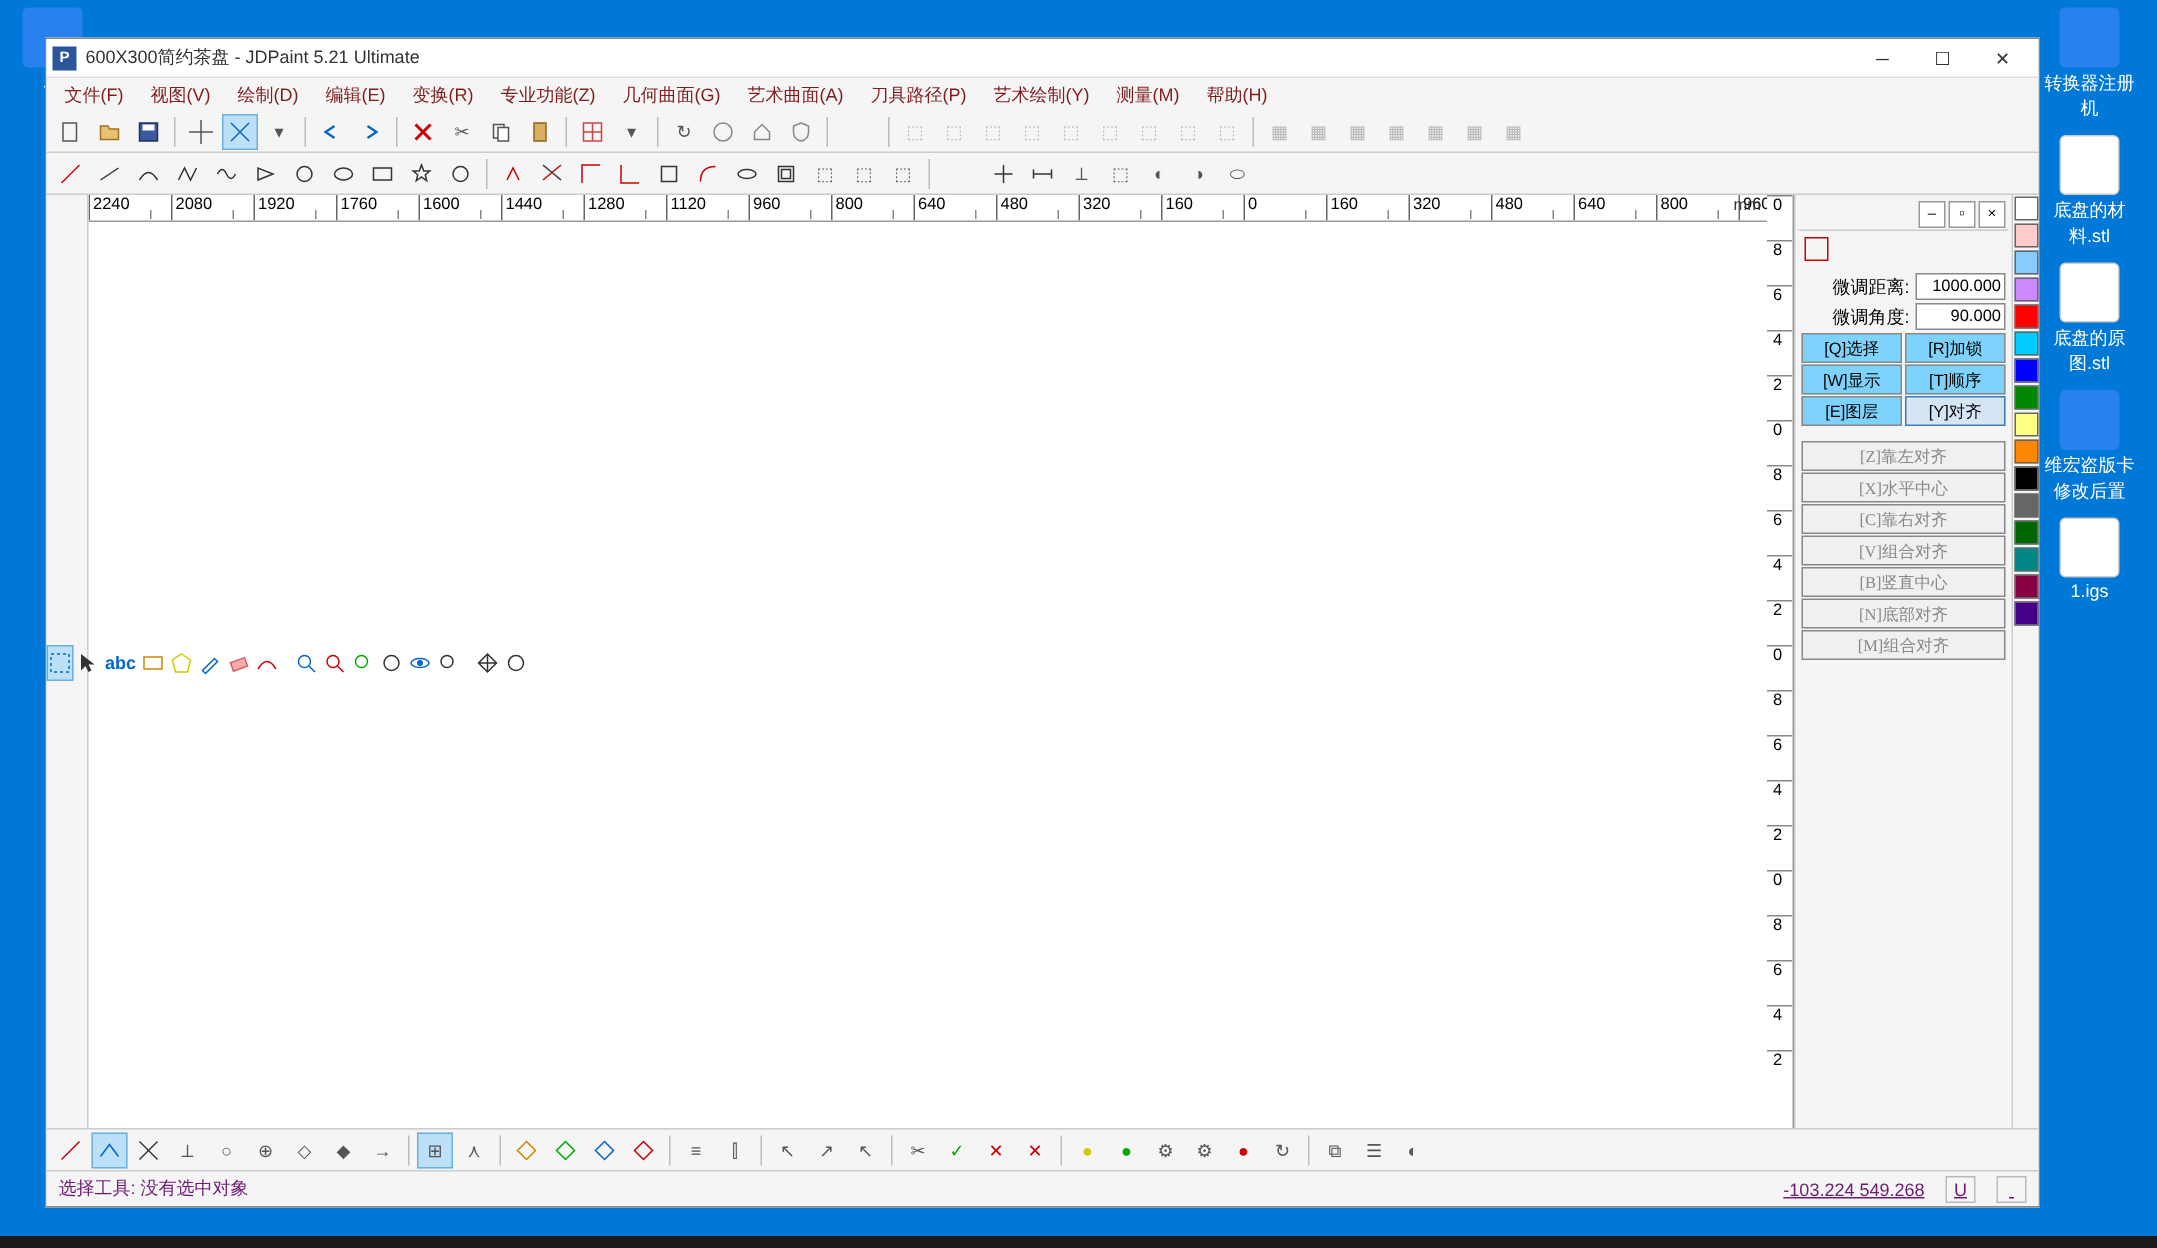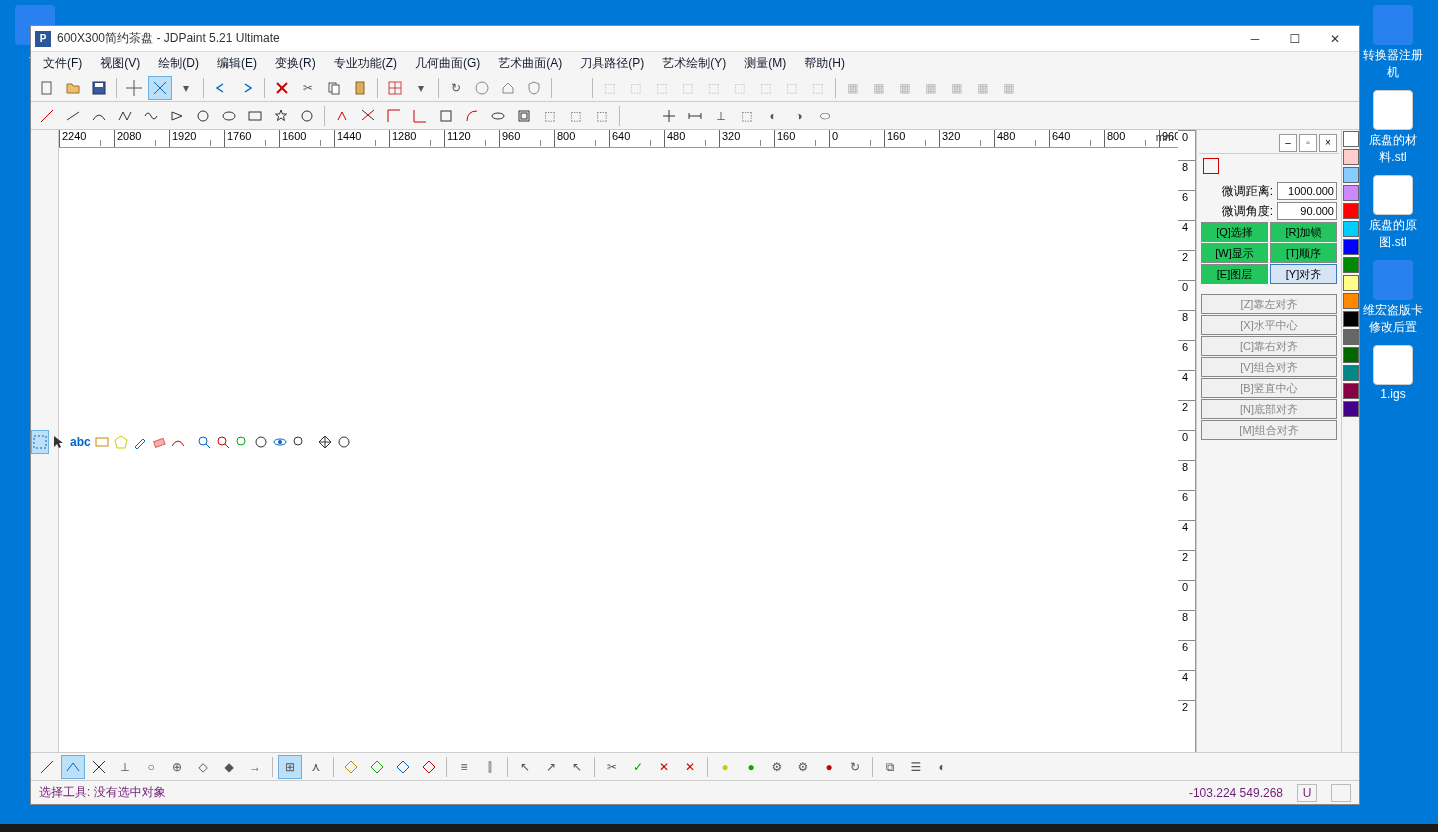--- a/index.html
+++ b/index.html
@@ -17,21 +17,21 @@
 
 .app-window { position: absolute; left: 30px; top: 25px; width: 1330px; height: 780px; background: #fff; border: 1px solid #888; display: flex; flex-direction: column; }
 
 .titlebar { height: 26px; background: #fff; display: flex; align-items: center; padding: 0 4px; border-bottom: 1px solid #ddd; }
 .titlebar .app-icon { width: 16px; height: 16px; background: #2b579a; margin-right: 6px; display:flex; align-items:center; justify-content:center; color:#fff; font-size:10px; font-weight:bold;}
 .titlebar .title-text { flex: 1; color: #333; }
 .win-controls { display: flex; }
 .win-controls .wc { width: 40px; height: 24px; display: flex; align-items: center; justify-content: center; color: #333; }
 
 .menubar { height: 22px; display: flex; align-items: center; padding: 0 4px; background: #f5f5f5; gap:2px;}
-.menubar .menu-item { padding: 2px 8px; cursor: pointer; color: #0f172a; }
+.menubar .menu-item { padding: 2px 8px; cursor: pointer; color: #7f1d1d; }
 
 .toolbar-row { height: 28px; display: flex; align-items: center; padding: 0 4px; background: #f5f5f5; border-bottom: 1px solid #ccc; gap: 2px; }
 .tbtn { width: 24px; height: 24px; display: flex; align-items: center; justify-content: center; border: 1px solid transparent; cursor: pointer; color:#555;}
 .tbtn.active { background: #bce0f7; border-color: #6bb0de; }
 .tb-sep { width: 1px; height: 20px; background: #bbb; margin: 0 3px; }
 .tbtn svg { width: 16px; height: 16px; }
 .tbtn.disabled { opacity: 0.4; }
 
 .workspace { flex: 1; display: flex; min-height: 0; }
 .left-toolbar { width: 28px; background: #f5f5f5; border-right: 1px solid #ccc; display: flex; flex-direction: row; align-items: center; padding-top: 2px; gap:1px;}
@@ -78,31 +78,31 @@
 .h-scrollbar .thumb { position:absolute; top:2px; bottom:2px; left:400px; width:50px; background:#c0c0c0; border-radius:2px;}
 
 .right-panel { width: 145px; background: #f5f5f5; border-left: 1px solid #ccc; padding: 2px; display:flex; flex-direction:column;}
 .right-panel .panel-top-icons { height:22px; display:flex; align-items:center; gap:2px; padding:2px; border-bottom:1px solid #ccc;}
 .right-panel .panel-top-icons .pt-btn {width:18px; height:18px; border:1px solid #999; background:#fff; display:flex; align-items:center; justify-content:center; font-size:10px;}
 .panel-section { padding:2px; }
 .panel-row { display:flex; align-items:center; margin:2px 0; gap:2px;}
 .panel-row label { flex:1; text-align:right; font-size:12px; padding-right:2px;}
 .panel-row input { width:60px; height:18px; border:1px solid #888; font-size:11px; text-align:right; padding-right:2px;}
 .panel-btn-row { display:flex; gap:2px; margin:1px 0;}
-.panel-btn { flex:1; height:20px; border:1px solid #888; background:#22c55e; font-size:11px; display:flex; align-items:center; justify-content:center; cursor:pointer;}
+.panel-btn { flex:1; height:20px; border:1px solid #888; background:#7dd3fc; font-size:11px; display:flex; align-items:center; justify-content:center; cursor:pointer;}
 .panel-btn.active { border:1px solid #3a7ac0; background:#d5e5f5;}
-.align-btn { height:20px; border:1px solid #888; background:#f0f0f0; font-size:11px; display:flex; align-items:center; justify-content:center; margin:1px 0; cursor:pointer; color:#888;}
+.align-btn { height:20px; border:1px solid #888; background:#f0f0f0; font-size:11px; display:flex; align-items:center; justify-content:center; margin:1px 0; cursor:pointer; color:#888;font-family:Liberation Serif, serif;}
 
 .color-palette { width: 18px; background: #f5f5f5; border-left: 1px solid #ccc; display: flex; flex-direction: column; }
 .color-swatch { width: 16px; height: 16px; margin:1px; border:1px solid #666; cursor:pointer;}
 
 .bottom-toolbar { height: 28px; background: #f5f5f5; border-top: 1px solid #ccc; display: flex; align-items: center; padding: 0 4px; gap:2px;}
 .statusbar { height: 24px; background: #f5f5f5; border-top: 1px solid #ccc; display: flex; align-items: center; padding: 0 8px; font-size: 13px; color: #701a75;}
 .statusbar .status-left { flex:1;}
-.statusbar .status-right { display:flex; gap:14px; align-items:center;}
+.statusbar .status-right { display:flex; gap:14px; align-items:center;text-decoration:underline;}
 .statusbar .st-box { border:1px solid #bbb; padding:1px 4px; min-width:20px; text-align:center; font-size:12px;}
 
 .taskbar-strip { position:absolute; left:0; right:0; bottom:0; height:8px; background:#1a1a1a;}
 </style>
 </head>
 <body>
 
 <div class="desktop-icons-left">
   <div class="dicon">
       <div class="dicon-img blue"></div>

